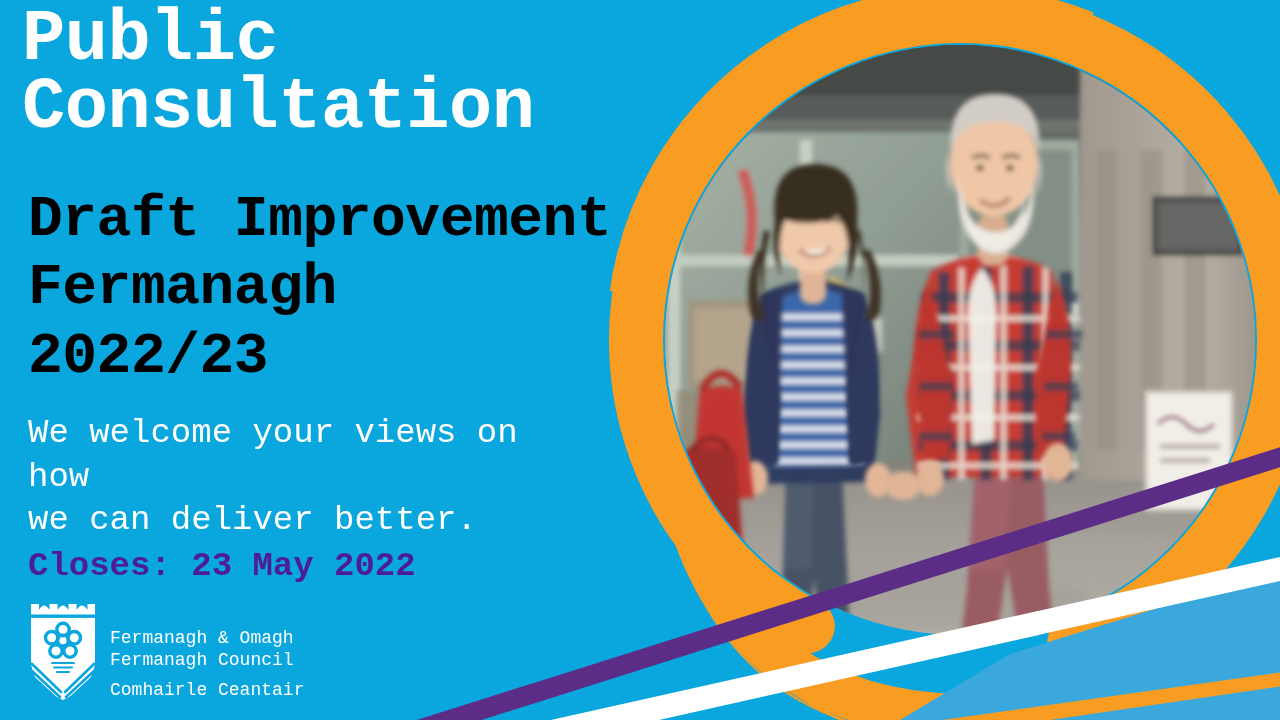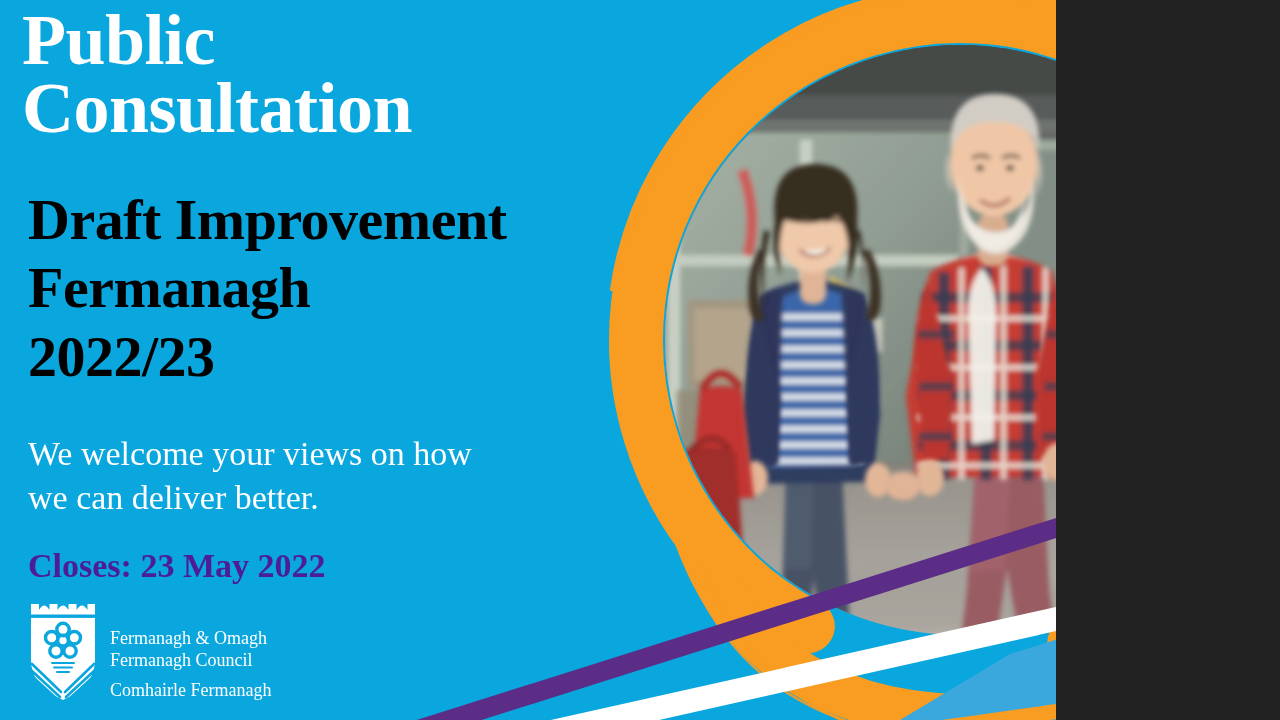--- a/index.html
+++ b/index.html
@@ -3,25 +3,25 @@
 <meta charset="utf-8">
 <title>Public Consultation Banner</title>
 <style>
   html, body {
     margin: 0;
     padding: 0;
     background: #222;
   }
   #stage {
     position: relative;
-    width: 1056px;
+    width: 1280px;
     height: 720px;
     overflow: hidden;
     background: #0aa6de;
-    font-family: Liberation Serif, serif;
+    font-family: Liberation Mono, monospace;
     -webkit-font-smoothing: antialiased;
   }
 
   
   #art {
     position: absolute;
     top: 0;
     left: 0;
     width: 1280px;
     height: 720px;
@@ -63,21 +63,21 @@
     white-space: nowrap;
   }
   #title-purple {
     position: absolute;
     top: 186px;
     left: 6px;
   }
 
   #blurb {
     position: absolute;
-    top: 432px;
+    top: 412px;
     left: 6px;
     width: 570px;
     color: #ffffff;
     font-size: 34px;
     line-height: 1.28;
     font-weight: normal;
   }
 
   #closes {
     position: absolute;
@@ -479,19 +479,19 @@
           <path d="M66 62 L37 90"></path>
           <path d="M66 69 L38 95"></path>
           <path d="M64 76 L39 99"></path>
         </g>
       </svg>
 
       <div id="logo-text">
         <div class="logo-line-en">Fermanagh &amp; Omagh</div>
         <div class="logo-line-en">Fermanagh Council</div>
         <div class="logo-ga">
-          <div class="logo-line-ga">Comhairle Fermanagh</div>
+          <div class="logo-line-ga">Comhairle Ceantair</div>
         </div>
       </div>
     </div>
 
   </div>
 </div>
 
 </body></html>

